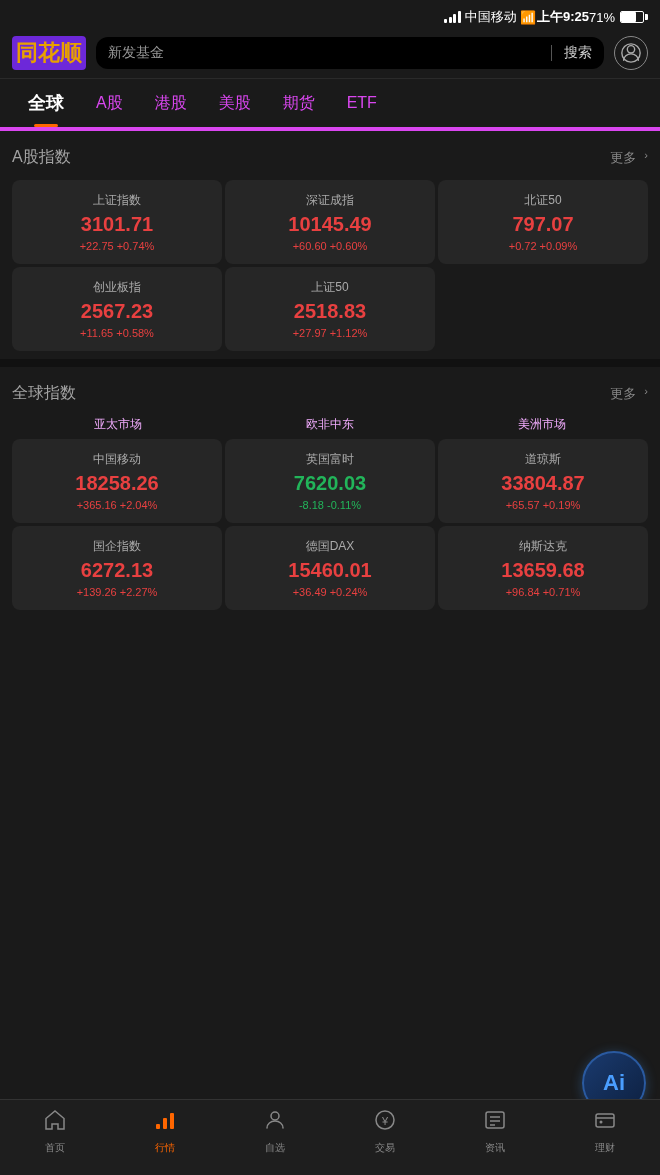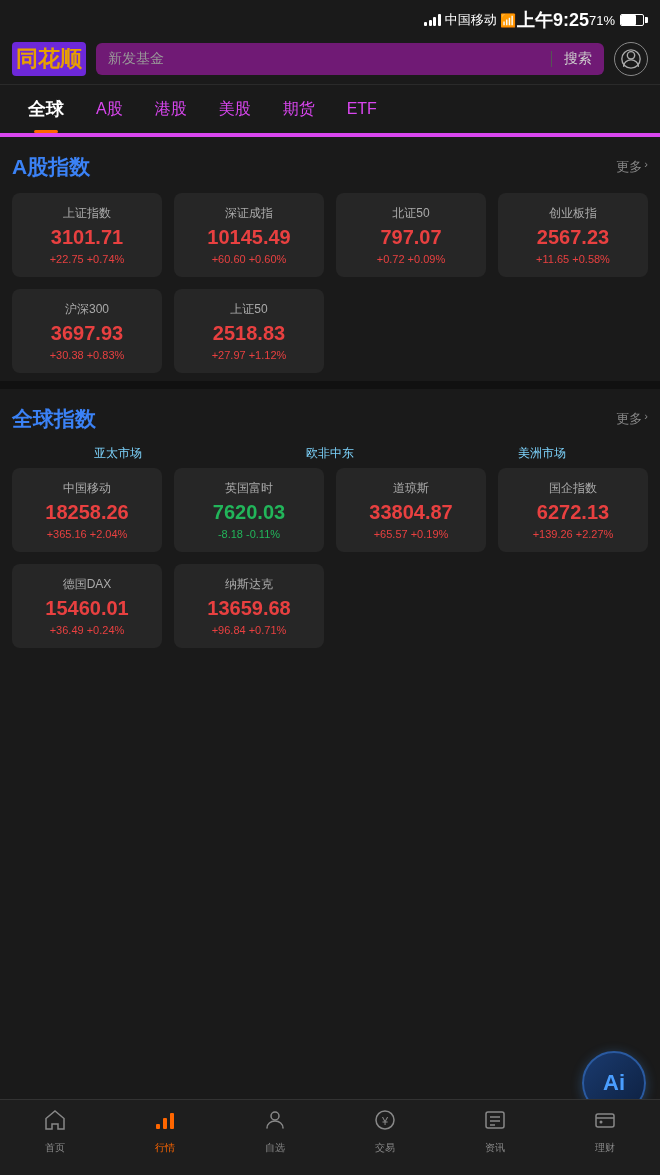--- a/index.html
+++ b/index.html
@@ -17,21 +17,21 @@
     .status-bar {
       background: #1a1a1a;
       display: flex;
       justify-content: flex-end;
       align-items: center;
       padding: 8px 16px 4px;
       font-size: 13px;
       color: #fff;
     }
     .status-left { display: flex; align-items: center; gap: 4px; }
-    .status-center { font-size: 18px; font-weight: 600; }
+    .status-center { font-size: 13px; font-weight: 600; }
     .status-right { display: flex; align-items: center; gap: 5px; font-size: 13px; }
     .battery-icon {
       width: 24px; height: 12px; border: 1.5px solid #fff;
       border-radius: 2px; position: relative; display: inline-block;
     }
     .battery-icon::after {
       content: '';
       position: absolute;
       right: -5px; top: 50%; transform: translateY(-50%);
       width: 3px; height: 6px;
@@ -54,22 +54,22 @@
       font-size: 22px;
       font-weight: 700;
       color: #e8a000;
       white-space: nowrap;
       background: #6d28d9;
       padding: 2px 4px;
       border-radius: 4px;
     }
     .search-bar {
       flex: 1;
-      background: #701a75;
-      border-radius: 6px;
+      background: #000000;
+      border-radius: 12px;
       display: flex;
       align-items: center;
       padding: 7px 12px;
       gap: 8px;
     }
     .search-placeholder {
       color: #999;
       font-size: 14px;
       flex: 1;
     }
@@ -123,36 +123,36 @@
       background: #1a1a1a;
       padding: 16px 12px 8px;
     }
     .section-header {
       display: flex;
       justify-content: space-between;
       align-items: center;
       margin-bottom: 12px;
     }
     .section-title {
-      font-size: 21px;
-      font-weight: 700;
-      color: #3b82f6;
+      font-size: 16px;
+      font-weight: 400;
+      color: #a3a3a3;
     }
     .more-link {
       font-size: 13px;
       color: #888;
-      display: flex; align-items: flex-start; gap: 2px;
+      display: flex; align-items: flex-start; gap: 8px;
     }
     .chevron-right { font-size: 11px; color: #888; }
 
     
     .index-grid {
       display: grid;
-      grid-template-columns: repeat(4, 1fr);
-      gap: 12px;
+      grid-template-columns: repeat(3, 1fr);
+      gap: 3px;
     }
     .index-card {
       background: #262626;
       border-radius: 8px;
       padding: 12px 10px;
       display: flex;
       flex-direction: column;
       gap: 4px;
     }
     .index-name {
@@ -185,21 +185,21 @@
     }
 
     
     .region-labels {
       display: grid;
       grid-template-columns: repeat(3, 1fr);
       margin-bottom: 6px;
     }
     .region-label {
       font-size: 12px;
-      color: #7dd3fc;
+      color: #f0abfc;
       text-align: center;
     }
 
     
     .bottom-nav {
       position: fixed;
       bottom: 0;
       width: 660px;
       background: #1e1e1e;
       border-top: 1px solid #333;
@@ -341,25 +341,20 @@
         <span class="index-value red">797.07</span>
         <span class="index-change red">+0.72 +0.09%</span>
       </div>
 
       <div class="index-card">
         <span class="index-name">创业板指</span>
         <span class="index-value red">2567.23</span>
         <span class="index-change red">+11.65 +0.58%</span>
       </div>
 
-      <div class="index-card">
-        <span class="index-name">沪深300</span>
-        <span class="index-value red">3697.93</span>
-        <span class="index-change red">+30.38 +0.83%</span>
-      </div>
 
       <div class="index-card">
         <span class="index-name">上证50</span>
         <span class="index-value red">2518.83</span>
         <span class="index-change red">+27.97 +1.12%</span>
       </div>
     </div>
   </div>
 
   <div class="section-separator"></div>

